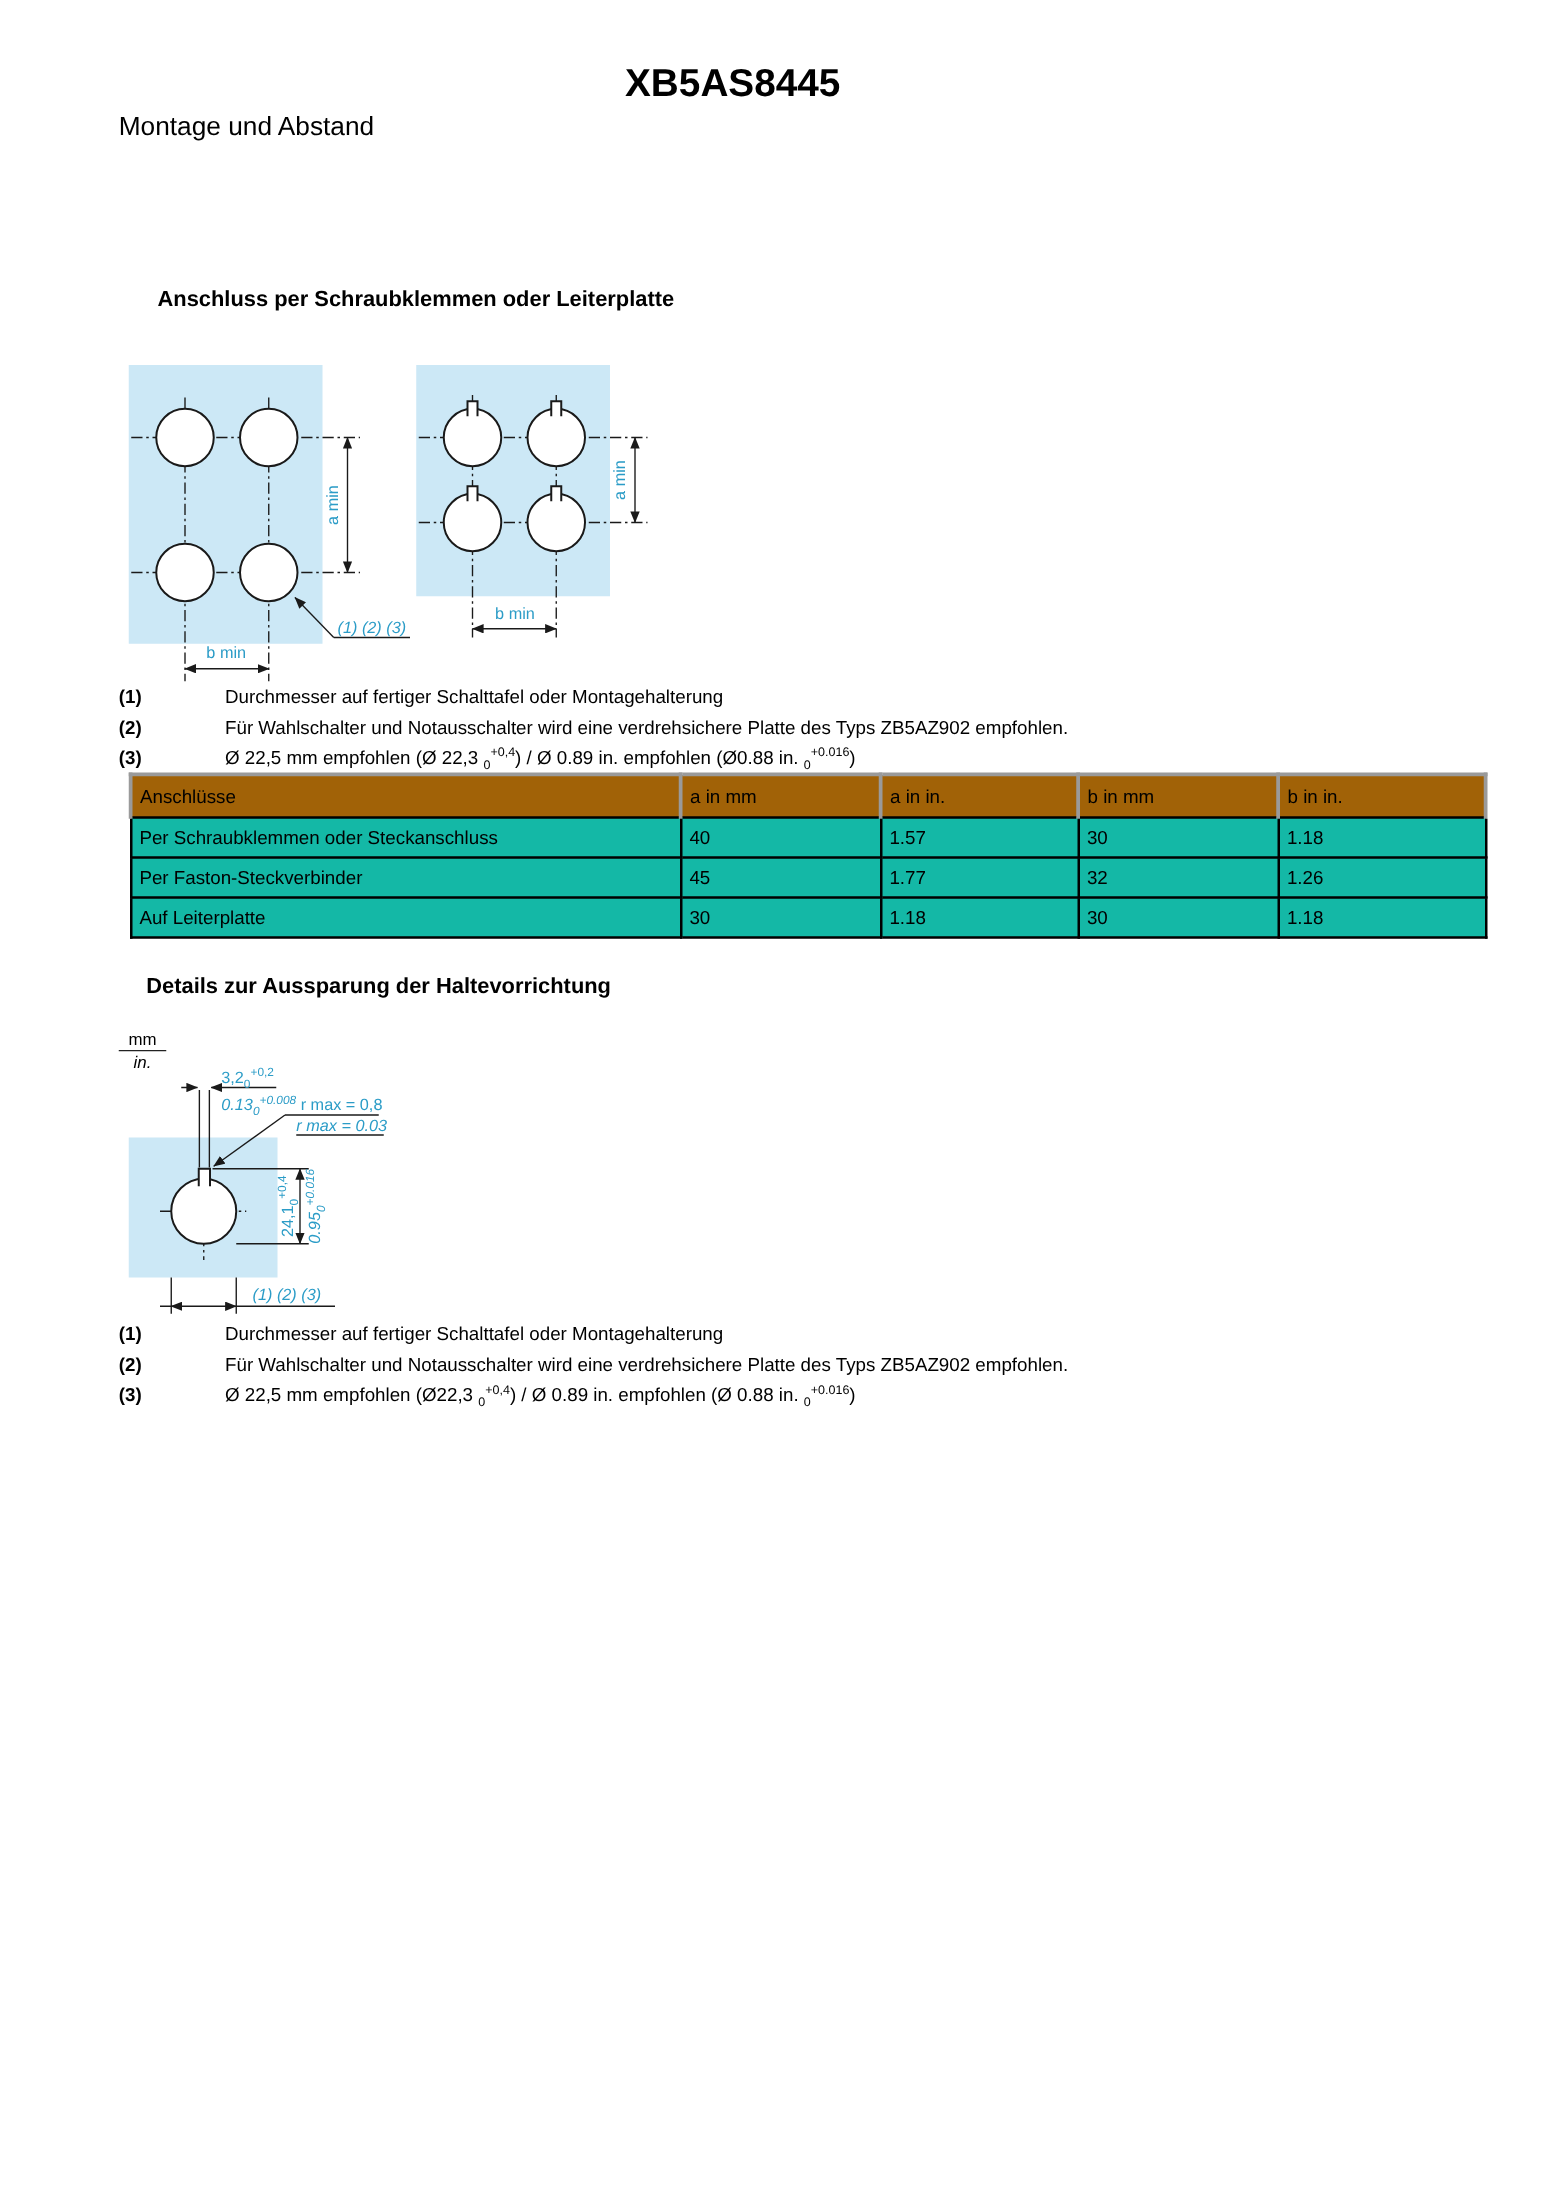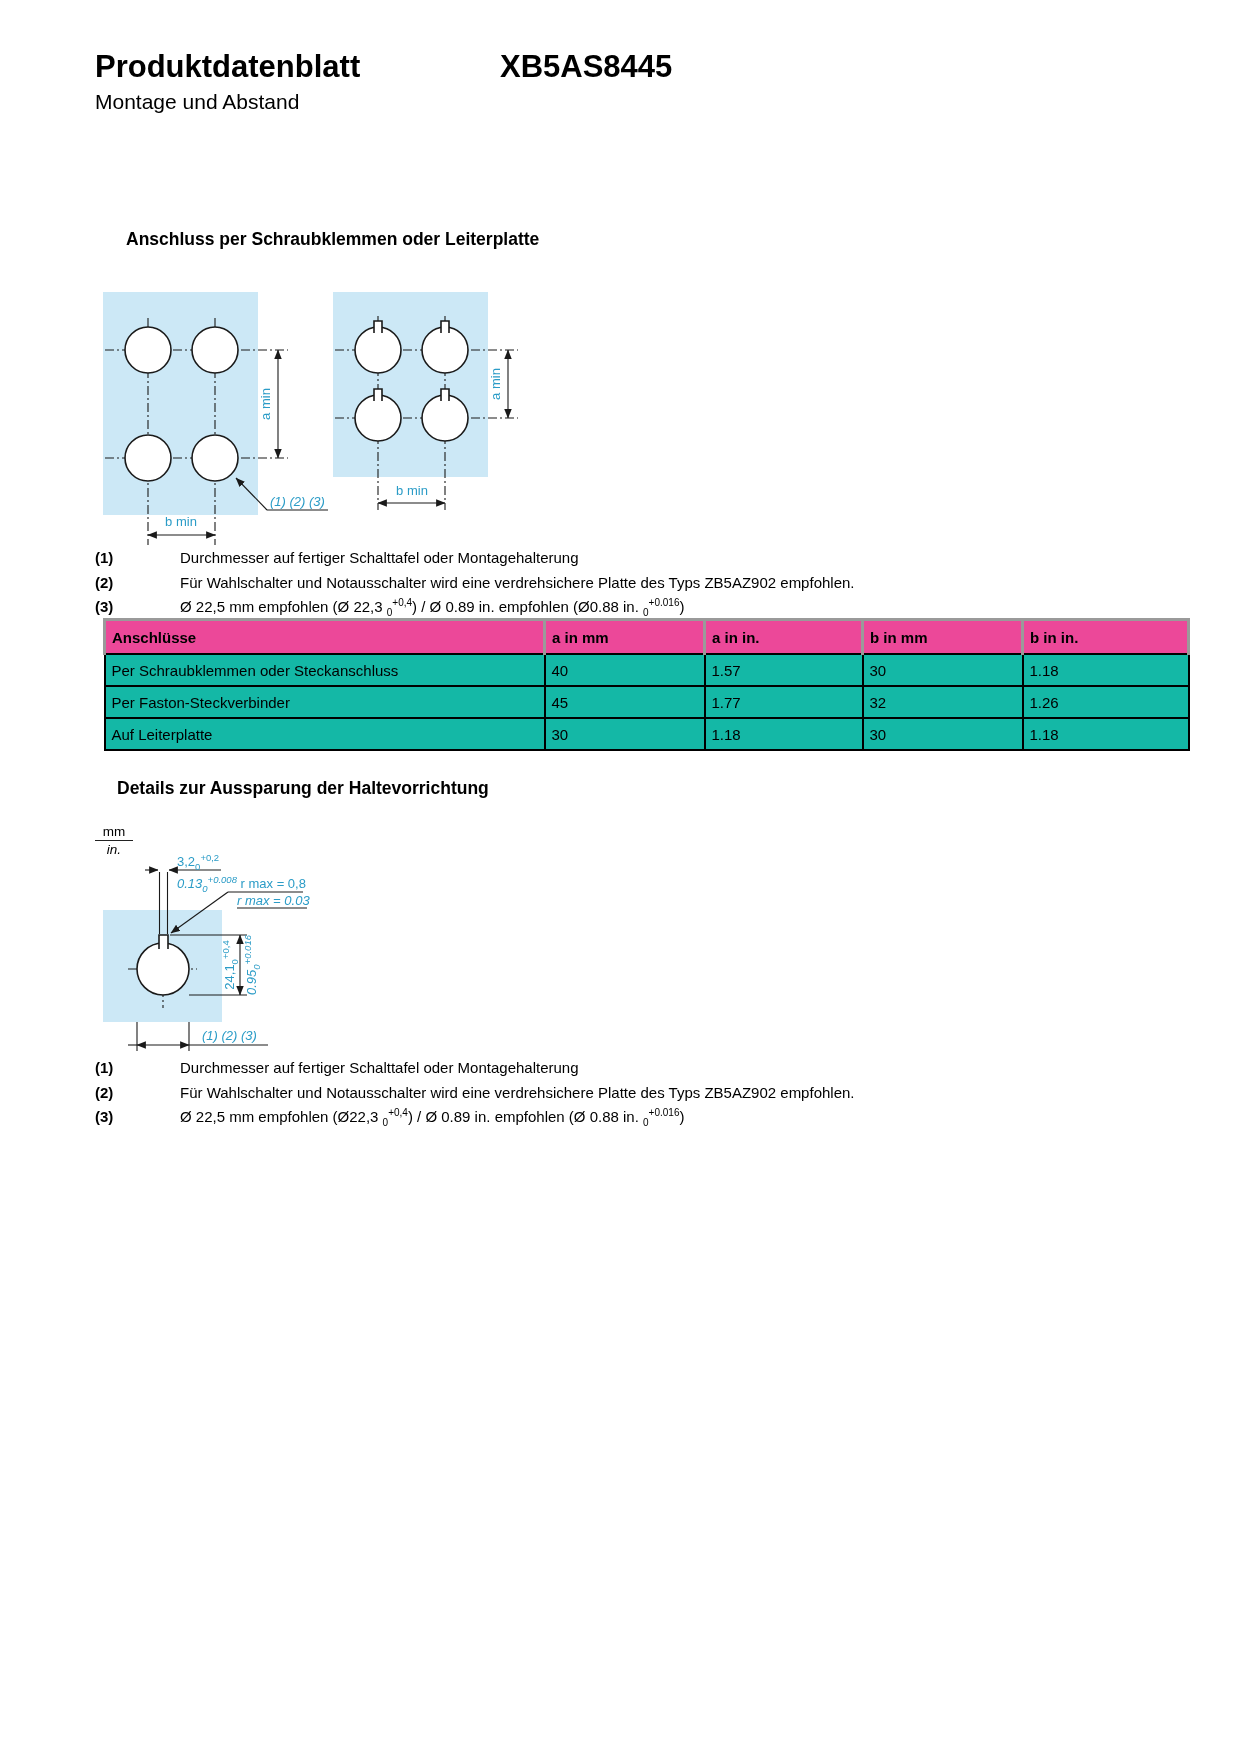--- a/index.html
+++ b/index.html
@@ -21,22 +21,22 @@
   .fnblock{width:1060px;}
   .fnrow{display:flex;align-items:baseline;min-height:24.5px;font-size:15px;line-height:24.5px;}
   .fnmark{flex:0 0 85px;font-weight:bold;}
   .fntext{flex:1;}
   sub.tol,sup.tol{font-size:10px;line-height:0;}
   sub.tol{vertical-align:-4px;}
   sup.tol{vertical-align:6px;}
   
   table.dim{border-collapse:collapse;table-layout:fixed;width:1084px;font-size:15px;}
   table.dim th{
-    background:#ec4899;border:3px solid #9a9a9a;border-bottom:2px solid #000;
-    font-weight:bold;text-align:left;padding:4px 6px;height:24px;
+    background:#a16207;border:3px solid #9a9a9a;border-bottom:2px solid #000;
+    font-weight:normal;text-align:left;padding:4px 6px;height:24px;
   }
   table.dim td{
     background:#14b8a6;border:2px solid #000;text-align:left;
     padding:3px 6px;height:24px;vertical-align:middle;
   }
   
   .unitfrac{width:38px;text-align:center;font-size:13.5px;line-height:15px;}
   .unitfrac .mm{border-bottom:1.5px solid #222;padding-bottom:1px;}
   .unitfrac .in{font-style:italic;padding-top:1px;}
   .thin{stroke:#1a1a1a;stroke-width:1.1;fill:none;}
@@ -46,21 +46,20 @@
   .panel{fill:#cce8f6;}
   text.dt{fill:#2b9cc7;font-size:13px;font-family:"Liberation Sans","DejaVu Sans",sans-serif;}
   text.dt .sm, tspan.sm{font-size:9.5px;}
   .it{font-style:italic;}
 </style>
 </head>
 <body>
 
 <div id="page">
 
-  <div class="abs h1" style="left:95px;top:49px;">Produktdatenblatt</div>
   <div class="abs h1" style="left:500px;top:49px;">XB5AS8445</div>
   <div class="abs subtitle" style="left:95px;top:90px;">Montage und Abstand</div>
 
 
   <div class="abs subheading" style="left:95px;top:229px;">Anschluss per Schraubklemmen oder Leiterplatte</div>
 
   <svg class="abs" style="left:95px;top:258px;" width="440" height="292" viewBox="0 0 440 292">
     <defs>
       <marker id="ah" viewBox="0 0 10 8" refX="9.5" refY="4" markerWidth="8.5" markerHeight="6.8" orient="auto-start-reverse">
         <path d="M0,0 L10,4 L0,8 Z" fill="#1a1a1a"></path>

